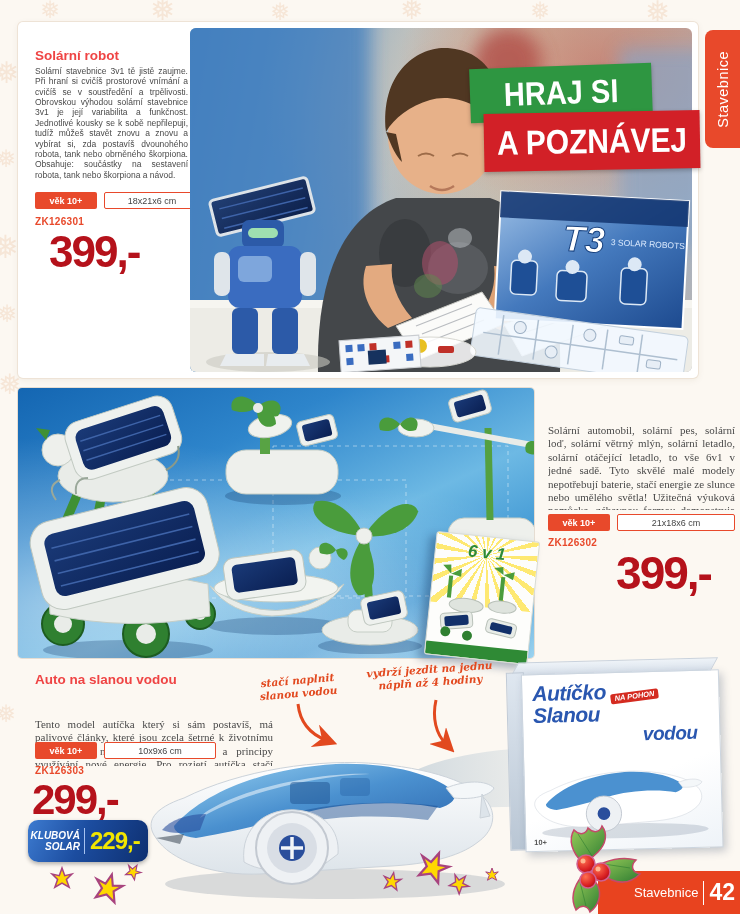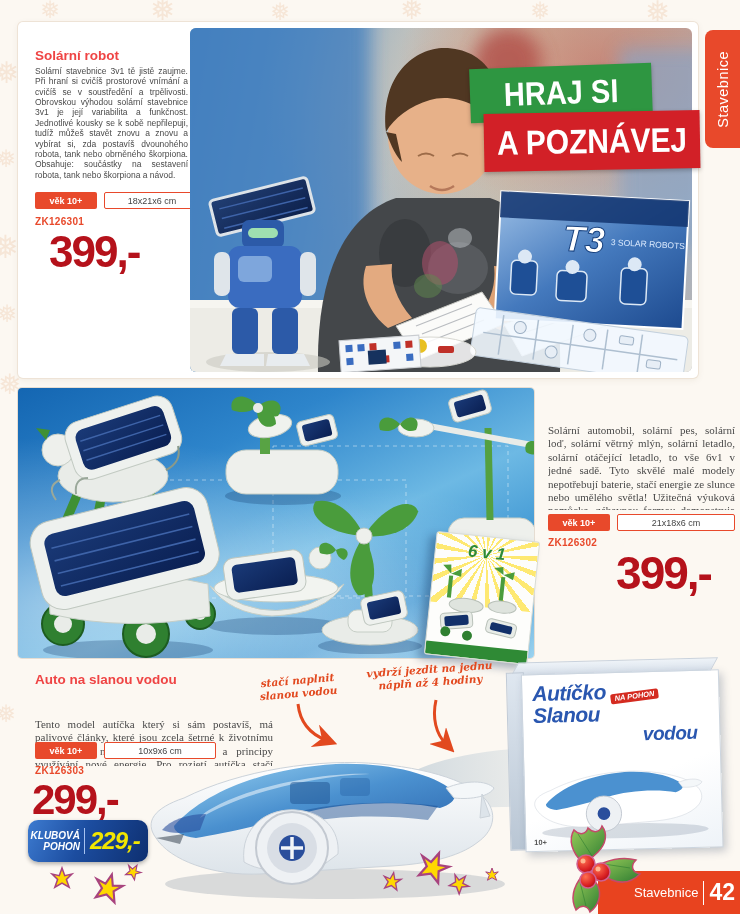--- a/index.html
+++ b/index.html
@@ -43,21 +43,21 @@
   #box6v1{left:430px;top:536px;width:102px;height:122px;background:#fdfdfb;border:1px solid #d8dbd4;border-radius:3px;transform:rotate(6deg);z-index:2;box-shadow:-6px 5px 9px rgba(20,50,90,.35);overflow:hidden;}
   #box6v1 .rays{position:absolute;left:0;top:0;right:0;height:70px;background:repeating-conic-gradient(from 0deg at 50% 26%,rgba(255,216,0,.55) 0 6deg,rgba(255,255,255,0) 6deg 17deg);}
   #box6v1 .lbl{position:absolute;left:0;top:6px;width:100%;text-align:center;font-size:17px;font-weight:bold;color:#2f8a35;font-style:italic;text-shadow:0 0 2px #fff;}
   #box6v1 .strip{position:absolute;left:0;bottom:0;width:100%;height:13px;background:#2f8a35;}
   
   .club{left:28px;top:820px;width:120px;height:42px;border-radius:10px;z-index:2;
     background:linear-gradient(115deg,#3d7bd0 0%,#1c4da0 45%,#0e2f70 100%);
     box-shadow:0 2px 4px rgba(0,0,0,.3);display:flex;align-items:center;}
   .club .lab{width:52px;text-align:right;color:#fff;font-size:10px;font-weight:bold;font-style:italic;line-height:1.1;}
   .club .sep{width:1px;height:26px;background:rgba(190,215,255,.85);margin:0 5px 0 4px;}
-  .club .val{color:#f2e600;font-size:24px;font-weight:bold;font-style:italic;letter-spacing:-1px;}
+  .club .val{color:#f2e600;font-size:24px;font-weight:bold;letter-spacing:-1px;}
   .annot{color:#e2491f;font-size:10.5px;font-weight:bold;font-style:italic;font-family:"DejaVu Serif",serif;text-align:center;line-height:1.25;z-index:3;}
   #streak{left:400px;top:748px;width:250px;height:58px;border-radius:50%;z-index:1;
     background:linear-gradient(to right,rgba(170,190,205,.55),rgba(170,190,205,0) 80%);transform:rotate(-4deg);}
   
   #car-box{left:508px;top:660px;width:212px;height:190px;z-index:2;transform:rotate(-1.5deg);}
   #car-box .top{position:absolute;left:8px;top:0;width:198px;height:14px;background:linear-gradient(#eef3f8,#d4dde8);transform:skewX(-30deg);border:1px solid #c9d2dd;}
   #car-box .side{position:absolute;left:0;top:10px;width:16px;height:176px;background:linear-gradient(#dfe7f0,#b9c6d4);border:1px solid #c0cad6;}
   #car-box .front{position:absolute;left:15px;top:12px;width:196px;height:176px;background:linear-gradient(160deg,#ffffff 60%,#eef3f8);border:1px solid #ccd5df;box-shadow:3px 4px 8px rgba(40,60,90,.25);}
   .boxword{font-weight:bold;font-style:italic;color:#2a57b0;text-shadow:0 1px 0 #fff,0 0 2px #fff;font-size:21px;letter-spacing:-.5px;}
   .boxchip{display:inline-block;background:#d42b20;color:#fff;font-size:7.5px;font-weight:bold;padding:1px 4px;border-radius:2px;transform:rotate(-6deg);font-style:italic;}
@@ -413,21 +413,21 @@
   <div class="abs ptitle" style="left:35px;top:672px;width:240px">Auto na slanou vodou</div>
   <div class="abs pdesc2" style="left:35px;top:718px;width:238px;height:48px;overflow:hidden">Tento model autíčka který si sám postavíš, má palivové články, které jsou zcela šetrné k životnímu prostředí tě naučí základní znalosti a principy využívání nové energie. Pro rozjetí autíčka stačí přidat jen slanou vodu.</div>
   <div class="abs agebadge" style="left:35px;top:742px;width:62px">věk 10+</div>
   <div class="abs sizebox" style="left:104px;top:742px;width:112px">10x9x6 cm</div>
   <div class="abs pcode" style="left:35px;top:765px">ZK126303</div>
   <div class="abs price" style="left:16px;top:779px;font-size:42px">299,-</div>
 
   <div class="abs club">
     <div class="lab">
       <div>KLUBOVÁ</div>
-      <div>POHON</div>
+      <div>SOLAR</div>
     </div>
     <div class="sep"></div>
     <div class="val">229,-</div>
   </div>
 
   <div class="abs annot" style="left:248px;top:674px;width:100px;transform:rotate(-5deg)">stačí naplnit slanou vodou</div>
   <div class="abs annot" style="left:360px;top:663px;width:140px;transform:rotate(-4deg)">vydrží jezdit na jednu náplň až 4 hodiny</div>
   <svg class="abs" style="left:240px;top:660px;z-index:3" width="280" height="110" viewBox="0 0 280 110">
     <defs>
       <marker id="ah" markerWidth="8" markerHeight="8" refX="4" refY="4" orient="auto">

